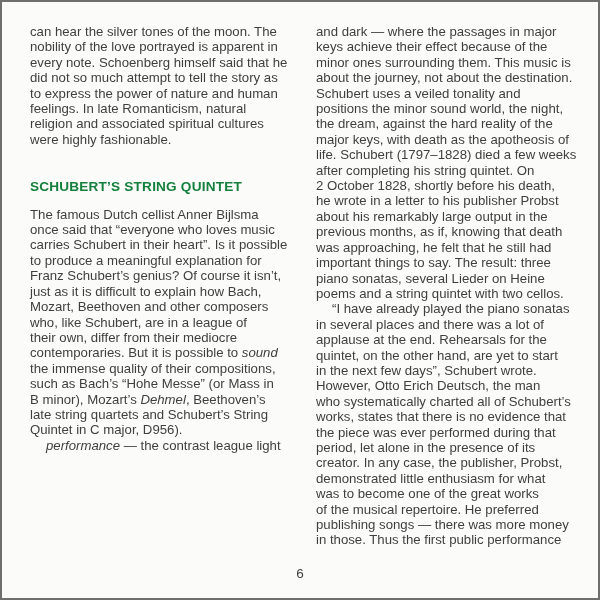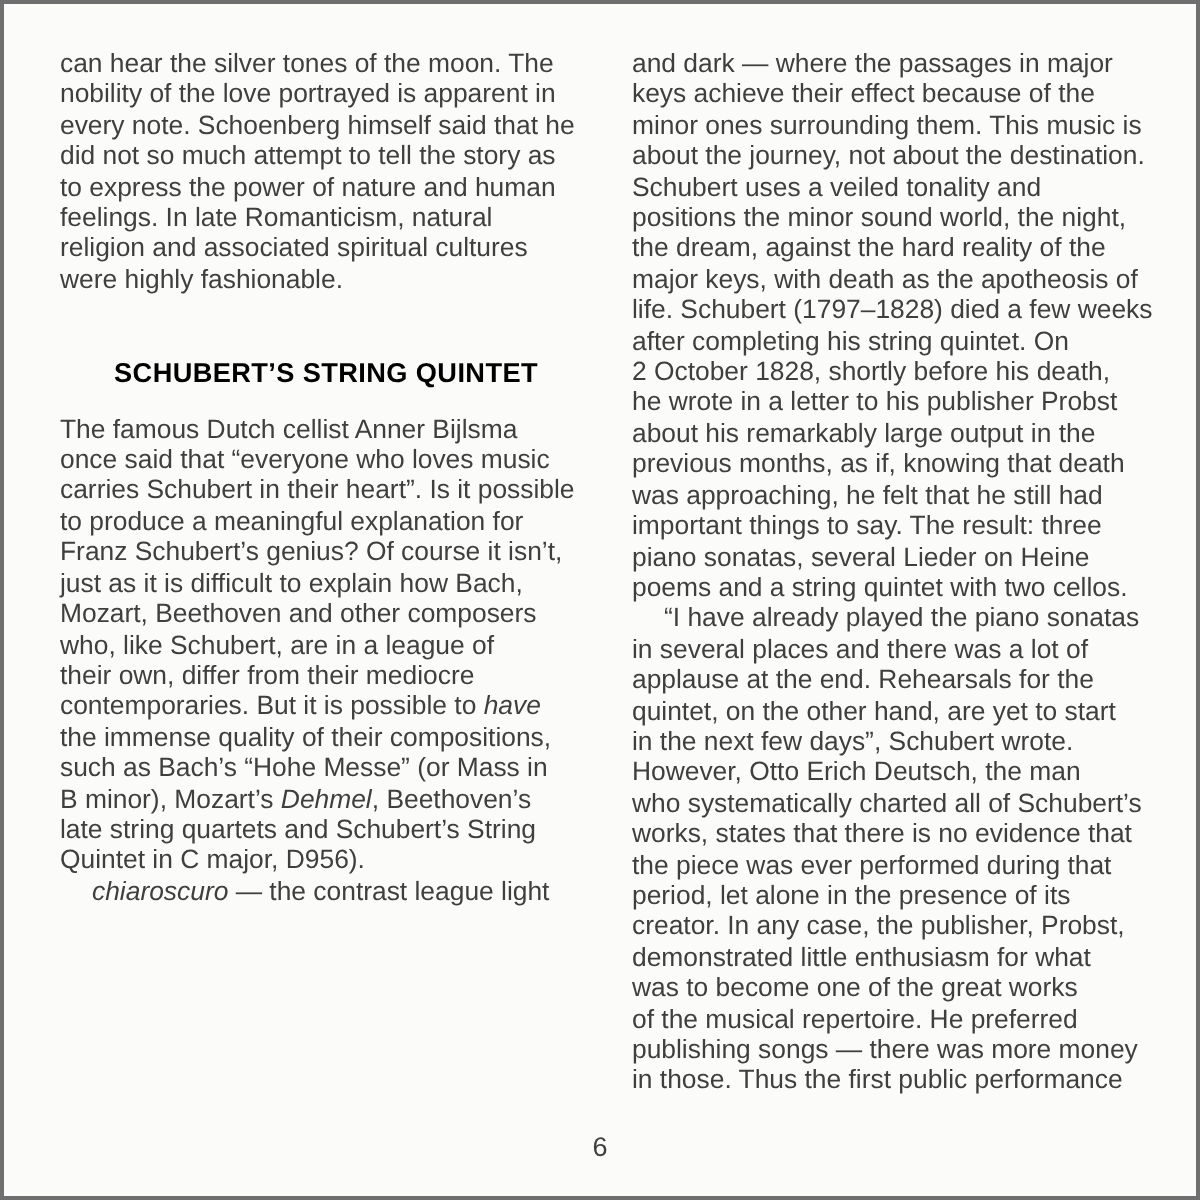--- a/index.html
+++ b/index.html
@@ -27,24 +27,23 @@
   }
   .col p.para {
     margin: 0;
     white-space: pre-line;
   }
   .col p.para.indent { text-indent: 16px; }
   .col h2.heading {
     font-size: 13.6px;
     line-height: 15.4px;
     font-weight: bold;
-    color: #000000;
+    color: #15803d;
     letter-spacing: 0.2px;
     margin: 32px 0 12px 0;
-    text-align: center;
   }
   .it { font-style: italic; }
   .footer {
     position: absolute;
     left: 0; right: 0;
     bottom: 17px;
     text-align: center;
     font-size: 13.5px;
     color: var(--text, #3f3f3f);
   }
@@ -66,27 +65,27 @@
         <h2 class="heading">SCHUBERT’S STRING QUINTET</h2>
         <p class="para"><span>The famous Dutch cellist Anner Bijlsma
 once said that “everyone who loves music
 carries Schubert in their heart”. Is it possible
 to produce a meaningful explanation for
 Franz Schubert’s genius? Of course it isn’t,
 just as it is difficult to explain how Bach,
 Mozart, Beethoven and other composers
 who, like Schubert, are in a league of
 their own, differ from their mediocre
-contemporaries. But it is possible to </span><span class="it">have</span><span>
+contemporaries. But it is possible to </span><span class="it">sound</span><span>
 the immense quality of their compositions,
 such as Bach’s “Hohe Messe” (or Mass in
 B minor), Mozart’s </span><span class="it">Dehmel</span><span>, Beethoven’s
 late string quartets and Schubert’s String
 Quintet in C major, D956).</span></p>
-        <p class="para indent"><span class="it">chiaroscuro</span><span> — the contrast league light</span></p>
+        <p class="para indent"><span class="it">performance</span><span> — the contrast league light</span></p>
       </div>
     <div class="col">
         <p class="para"><span>and dark — where the passages in major
 keys achieve their effect because of the
 minor ones surrounding them. This music is
 about the journey, not about the destination.
 Schubert uses a veiled tonality and
 positions the minor sound world, the night,
 the dream, against the hard reality of the
 major keys, with death as the apotheosis of

